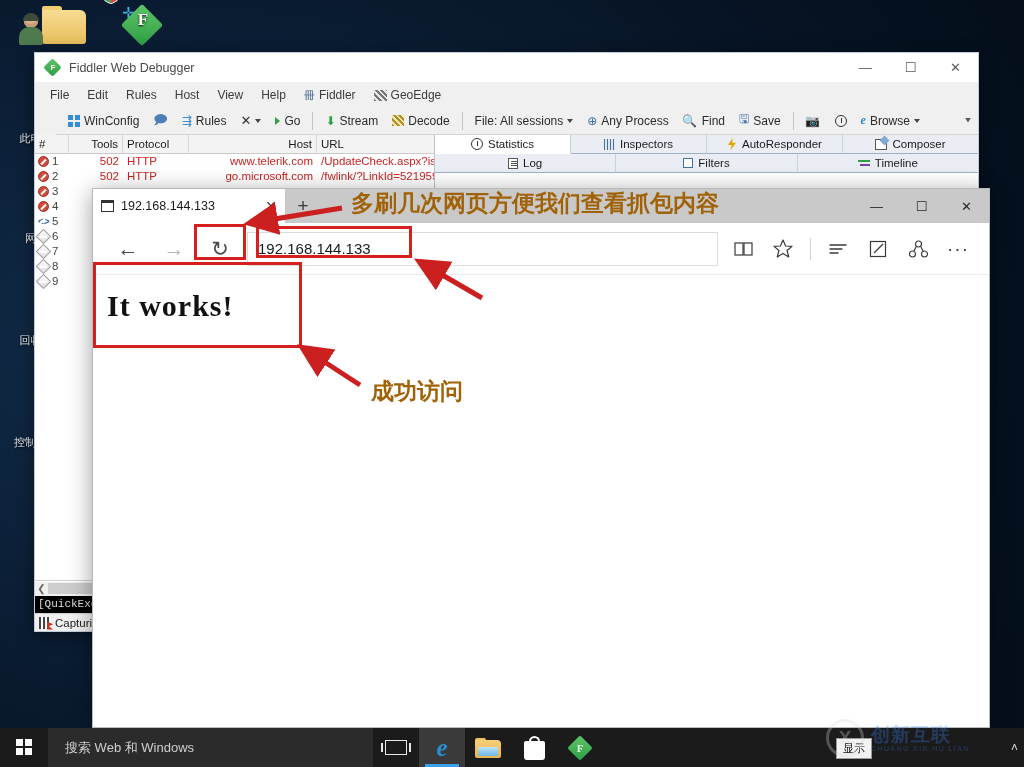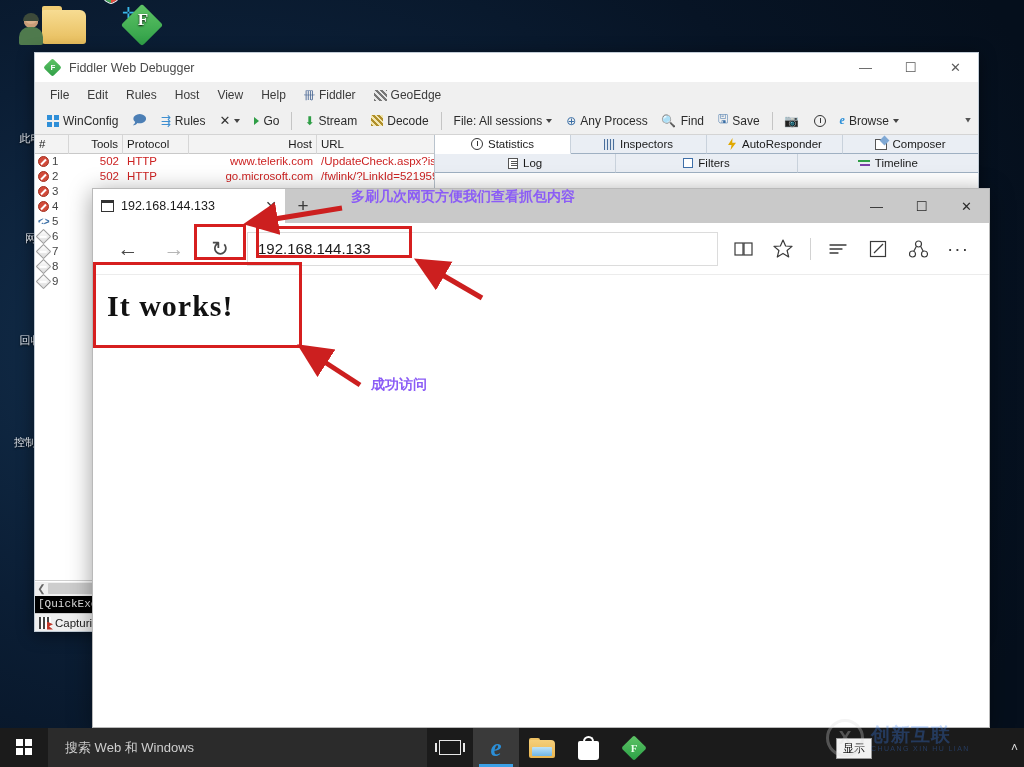--- a/index.html
+++ b/index.html
@@ -95,21 +95,21 @@
   #fiddler .wbtn { width:45px; display:flex; align-items:center; justify-content:center;
     color:#5a5a5a; font-size:13px; }
 
   .menubar { height:24px; display:flex; align-items:center; gap:0; padding-left:6px;
              background:#f0f0f0; font-size:12px; color:#3b3b3b; }
   .menubar .mi { padding:3px 9px; }
   .menubar .mi.gap { display:flex; align-items:center; gap:4px; }
   .mono-ico { font-family:"DejaVu Sans", sans-serif; font-size:11px; color:#3b5b8c; }
 
   .toolbar { height:28px; display:flex; align-items:center; gap:2px; padding:0 6px;
-     background:#f0f0f0; border-bottom:1px solid #d4d4d4; font-size:12px; color:#2b2b2b; }
+     background:#f0f0f0; border-bottom:1px solid #d4d4d4; font-size:12px; color:#2b2b2b;margin-left:21px; }
   .tb { display:flex; align-items:center; gap:4px; padding:2px 6px; white-space:nowrap; }
   .tb-sep { width:1px; height:18px; background:#c5c5c5; margin:0 4px; }
   .win-logo { width:12px; height:12px; display:inline-block;
      background:
        linear-gradient(#2f8fd8,#2f8fd8) 0 0/5px 5px no-repeat,
        linear-gradient(#2f8fd8,#2f8fd8) 7px 0/5px 5px no-repeat,
        linear-gradient(#2f8fd8,#2f8fd8) 0 7px/5px 5px no-repeat,
        linear-gradient(#2f8fd8,#2f8fd8) 7px 7px/5px 5px no-repeat; }
   .tri { width:0;height:0;border-left:5px solid #2f9e46;border-top:4px solid transparent;
      border-bottom:4px solid transparent; }
@@ -216,34 +216,34 @@
   .vsep { width:1px; height:22px; background:#d2d2d2; margin:0 6px; }
 
   #edge .e-content { flex:1; background:#fff; position:relative; }
   #edge .itworks { position:absolute; left:14px; top:14px;
      font-family:"Liberation Serif", "DejaVu Serif", serif;
      font-size:30px; font-weight:bold; color:#111; letter-spacing:1px; }
 
   
   #anno { position:absolute; inset:0; pointer-events:none; }
   .hl { position:absolute; border:3px solid #d61f1f; }
-  .anno-txt { position:absolute; color:#8b5cf6; font-size:14px; font-weight:bold;
+  .anno-txt { position:absolute; color:#a16207; font-size:23px; font-weight:bold;
      font-family:"DejaVu Sans","Liberation Sans",sans-serif; white-space:nowrap; }
 
   
   #taskbar { position:absolute; left:0; bottom:0; width:1024px; height:39px;
      background:#1b1b1b; display:flex; align-items:center; }
   #start { width:48px; height:39px; display:flex; align-items:center; justify-content:center; }
   .start-logo { width:17px; height:17px; display:inline-block;
      background:
        linear-gradient(#fff,#fff) 0 0/7px 7px no-repeat,
        linear-gradient(#fff,#fff) 9px 0/7px 7px no-repeat,
        linear-gradient(#fff,#fff) 0 9px/7px 7px no-repeat,
        linear-gradient(#fff,#fff) 9px 9px/7px 7px no-repeat; }
-  #tb-search { width:379px; height:39px; background:#2b2b2b; display:flex; align-items:center;
+  #tb-search { width:325px; height:39px; background:#2b2b2b; display:flex; align-items:center;
      padding-left:17px; color:#cfcfcf; font-size:13px; }
   .tb-apps { display:flex; height:39px; align-items:center; }
   .tb-app { width:46px; height:39px; display:flex; align-items:center; justify-content:center;
      position:relative; }
   .tb-app.active { background:#3a3a3a; }
   .tb-app.active::after { content:""; position:absolute; left:6px; right:6px; bottom:0;
      height:3px; background:#3ba0e6; }
   .taskview { width:22px; height:15px; border:1.6px solid #e8e8e8; position:relative; }
   .taskview::before{content:"";position:absolute;left:-5px;top:2px;width:2px;height:9px;background:#e8e8e8;}
   .taskview::after{content:"";position:absolute;right:-5px;top:2px;width:2px;height:9px;background:#e8e8e8;}

